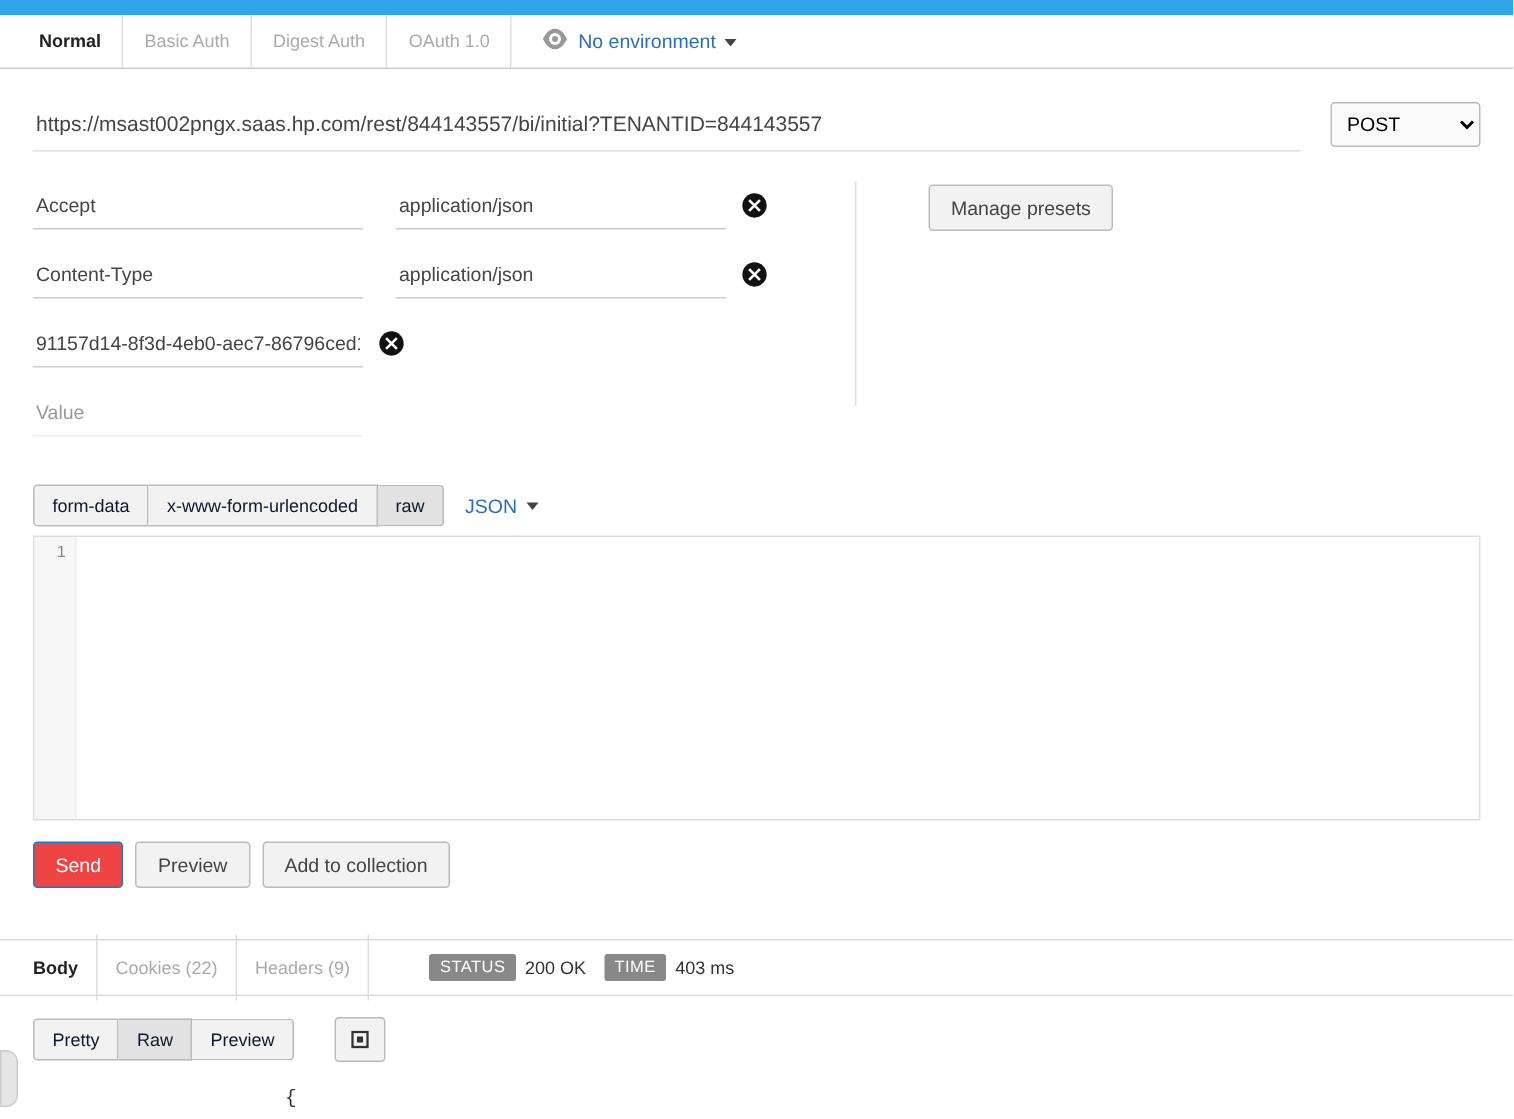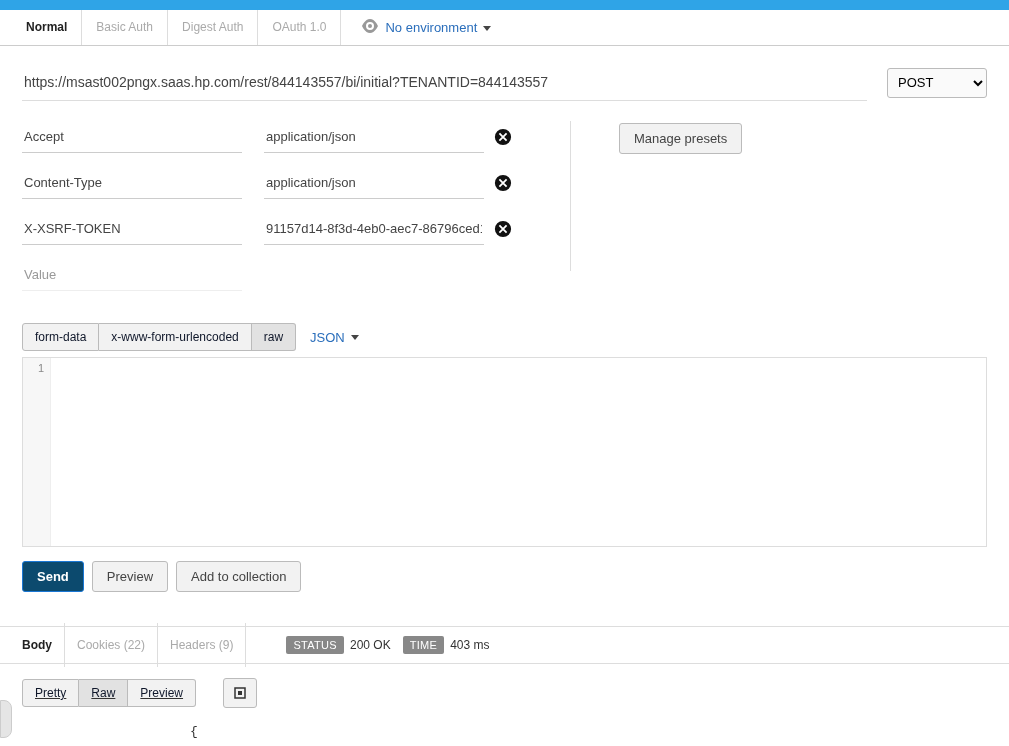--- a/index.html
+++ b/index.html
@@ -21,39 +21,39 @@
 .header-row { display: flex; align-items: center; margin-bottom: 14px; }
 .header-key, .header-val { border: none; border-bottom: 1px solid #ccc; padding: 8px 2px; font-size: 13px; color: #444; outline: none; }
 .header-key { width: 220px; margin-right: 22px; }
 .header-val { width: 220px; margin-right: 10px; }
 .remove-btn { width: 18px; height: 18px; cursor: pointer; }
 .remove-btn svg { width: 18px; height: 18px; }
 .placeholder-row .header-key, .placeholder-row .header-val { color: #999; border-bottom: 1px solid #eee; }
 .divider-col { width: 1px; background: #ddd; height: 150px; }
 .presets-col { padding-top: 2px; }
 .btn { padding: 7px 14px; border: 1px solid #bbb; background: #f2f2f2; border-radius: 3px; cursor: pointer; font-size: 13px; color: #444; }
-.btn-primary { background: #0c4a6e; color: #fff; border-color: #1a77d4; font-weight: bold; }
+.btn-primary { background: #ef4444; color: #fff; border-color: #1a77d4; }
 .body-type-row { display: flex; align-items: center; gap: 0; margin-top: 18px; margin-bottom: 6px; }
 .btn-group { display: inline-flex; }
 .btn-group .seg { padding: 6px 12px; border: 1px solid #bbb; background: #f2f2f2; font-size: 12px; cursor: pointer; color: #0f172a; }
 .btn-group .seg:first-child { border-radius: 3px 0 0 3px; }
 .btn-group .seg:last-child { border-radius: 0 3px 3px 0; }
 .btn-group .seg + .seg { border-left: none; }
 .btn-group .seg.active { background: #e2e2e2; }
 .json-label { margin-left: 14px; color: #2a6ebb; font-size: 13px; cursor: pointer; display:inline-flex;align-items:center;gap:4px;}
 .editor { display: flex; border: 1px solid #ddd; height: 190px; margin-top: 6px; }
 .gutter { width: 28px; background: #f7f7f7; border-right: 1px solid #eee; text-align: right; padding: 4px 6px 0 0; font-size: 11px; color: #888; }
 .editor-body { flex: 1; padding: 4px; }
 .action-row { display: flex; gap: 8px; margin-top: 14px; }
 .response-tabs { display: flex; align-items: center; border-bottom: 1px solid #ddd; border-top: 1px solid #ddd; margin-top: 22px; height: 38px; padding: 0 10px; }
 .resp-tab { padding: 15px 12px; color: #aaa; font-size: 12px; cursor: pointer; }
 .resp-tab.active { color: #222; font-weight: bold; }
 .status-area { display: flex; align-items: center; margin-left: 40px; gap: 6px; font-size: 12px; }
 .badge { background: #888; color: #fff; padding: 3px 7px; border-radius: 2px; font-size: 11px; letter-spacing: 0.3px; }
-.view-row { display: flex; align-items: center; gap: 27px; padding: 14px 22px; text-decoration: underline; }
+.view-row { display: flex; align-items: center; gap: 27px; padding: 14px 22px; }
 .sq-btn { width: 34px; height: 30px; border: 1px solid #bbb; background: #f2f2f2; border-radius: 3px; display:flex;align-items:center;justify-content:center;cursor:pointer;}
 .response-body { margin: 0 22px 20px 190px; font-family: "Courier New", monospace; font-size: 13px; color: #333; line-height: 1.5; }
 .handle { position: fixed; left: 0; top: 700px; width: 12px; height: 38px; background: #e5e5e5; border-radius: 0 8px 8px 0; border:1px solid #ccc; }
 input::placeholder { color: #999; }
 </style>
 </head>
 <body>
 
 <div class="topbar"></div>
 
@@ -100,21 +100,20 @@
         <input class="header-key" value="Content-Type" style="">
         <input class="header-val" value="application/json" style="">
         <span class="remove-btn">
           <svg viewBox="0 0 20 20">
               <circle cx="10" cy="10" r="9" fill="#111"></circle>
               <path d="M6 6l8 8M14 6l-8 8" stroke="#fff" stroke-width="2"></path>
             </svg>
         </span>
       </div>
       <div class="header-row">
-        <input class="header-key" value="X-XSRF-TOKEN" style="">
         <input class="header-val" value="91157d14-8f3d-4eb0-aec7-86796ced1f8" style="">
         <span class="remove-btn">
           <svg viewBox="0 0 20 20">
               <circle cx="10" cy="10" r="9" fill="#111"></circle>
               <path d="M6 6l8 8M14 6l-8 8" stroke="#fff" stroke-width="2"></path>
             </svg>
         </span>
       </div>
       <div class="header-row placeholder-row">
         <input class="header-val" placeholder="Value" style="">

